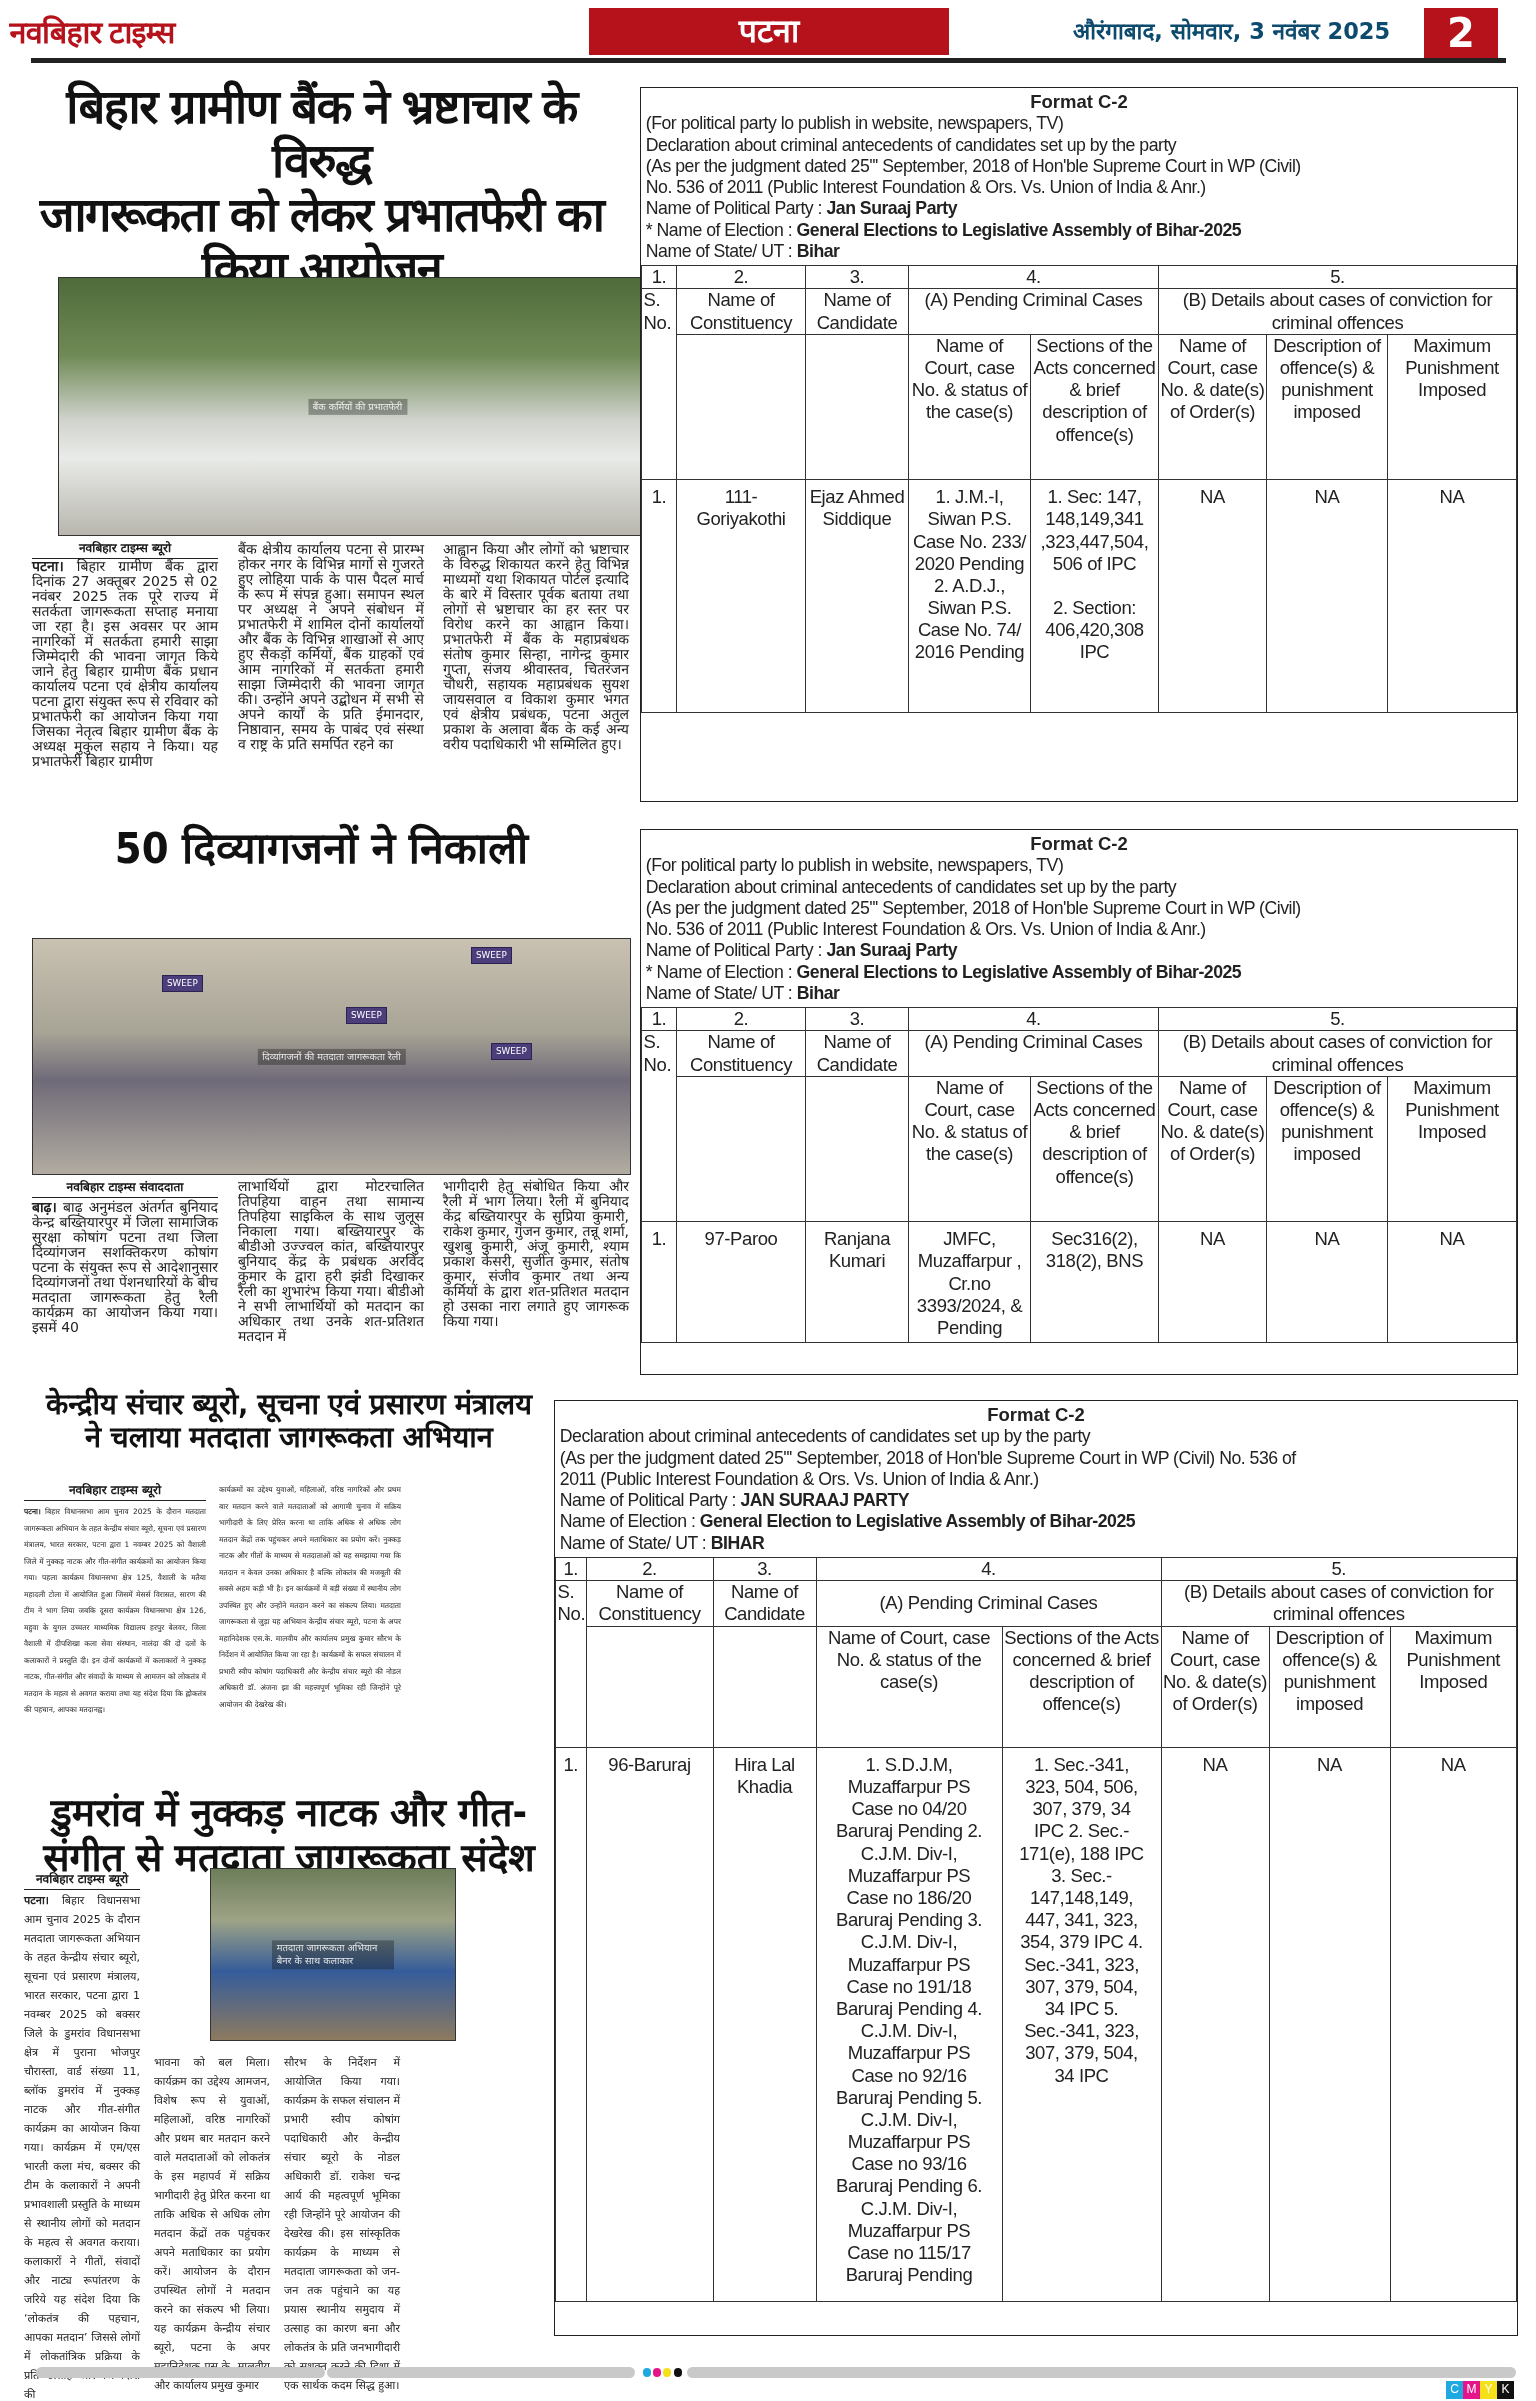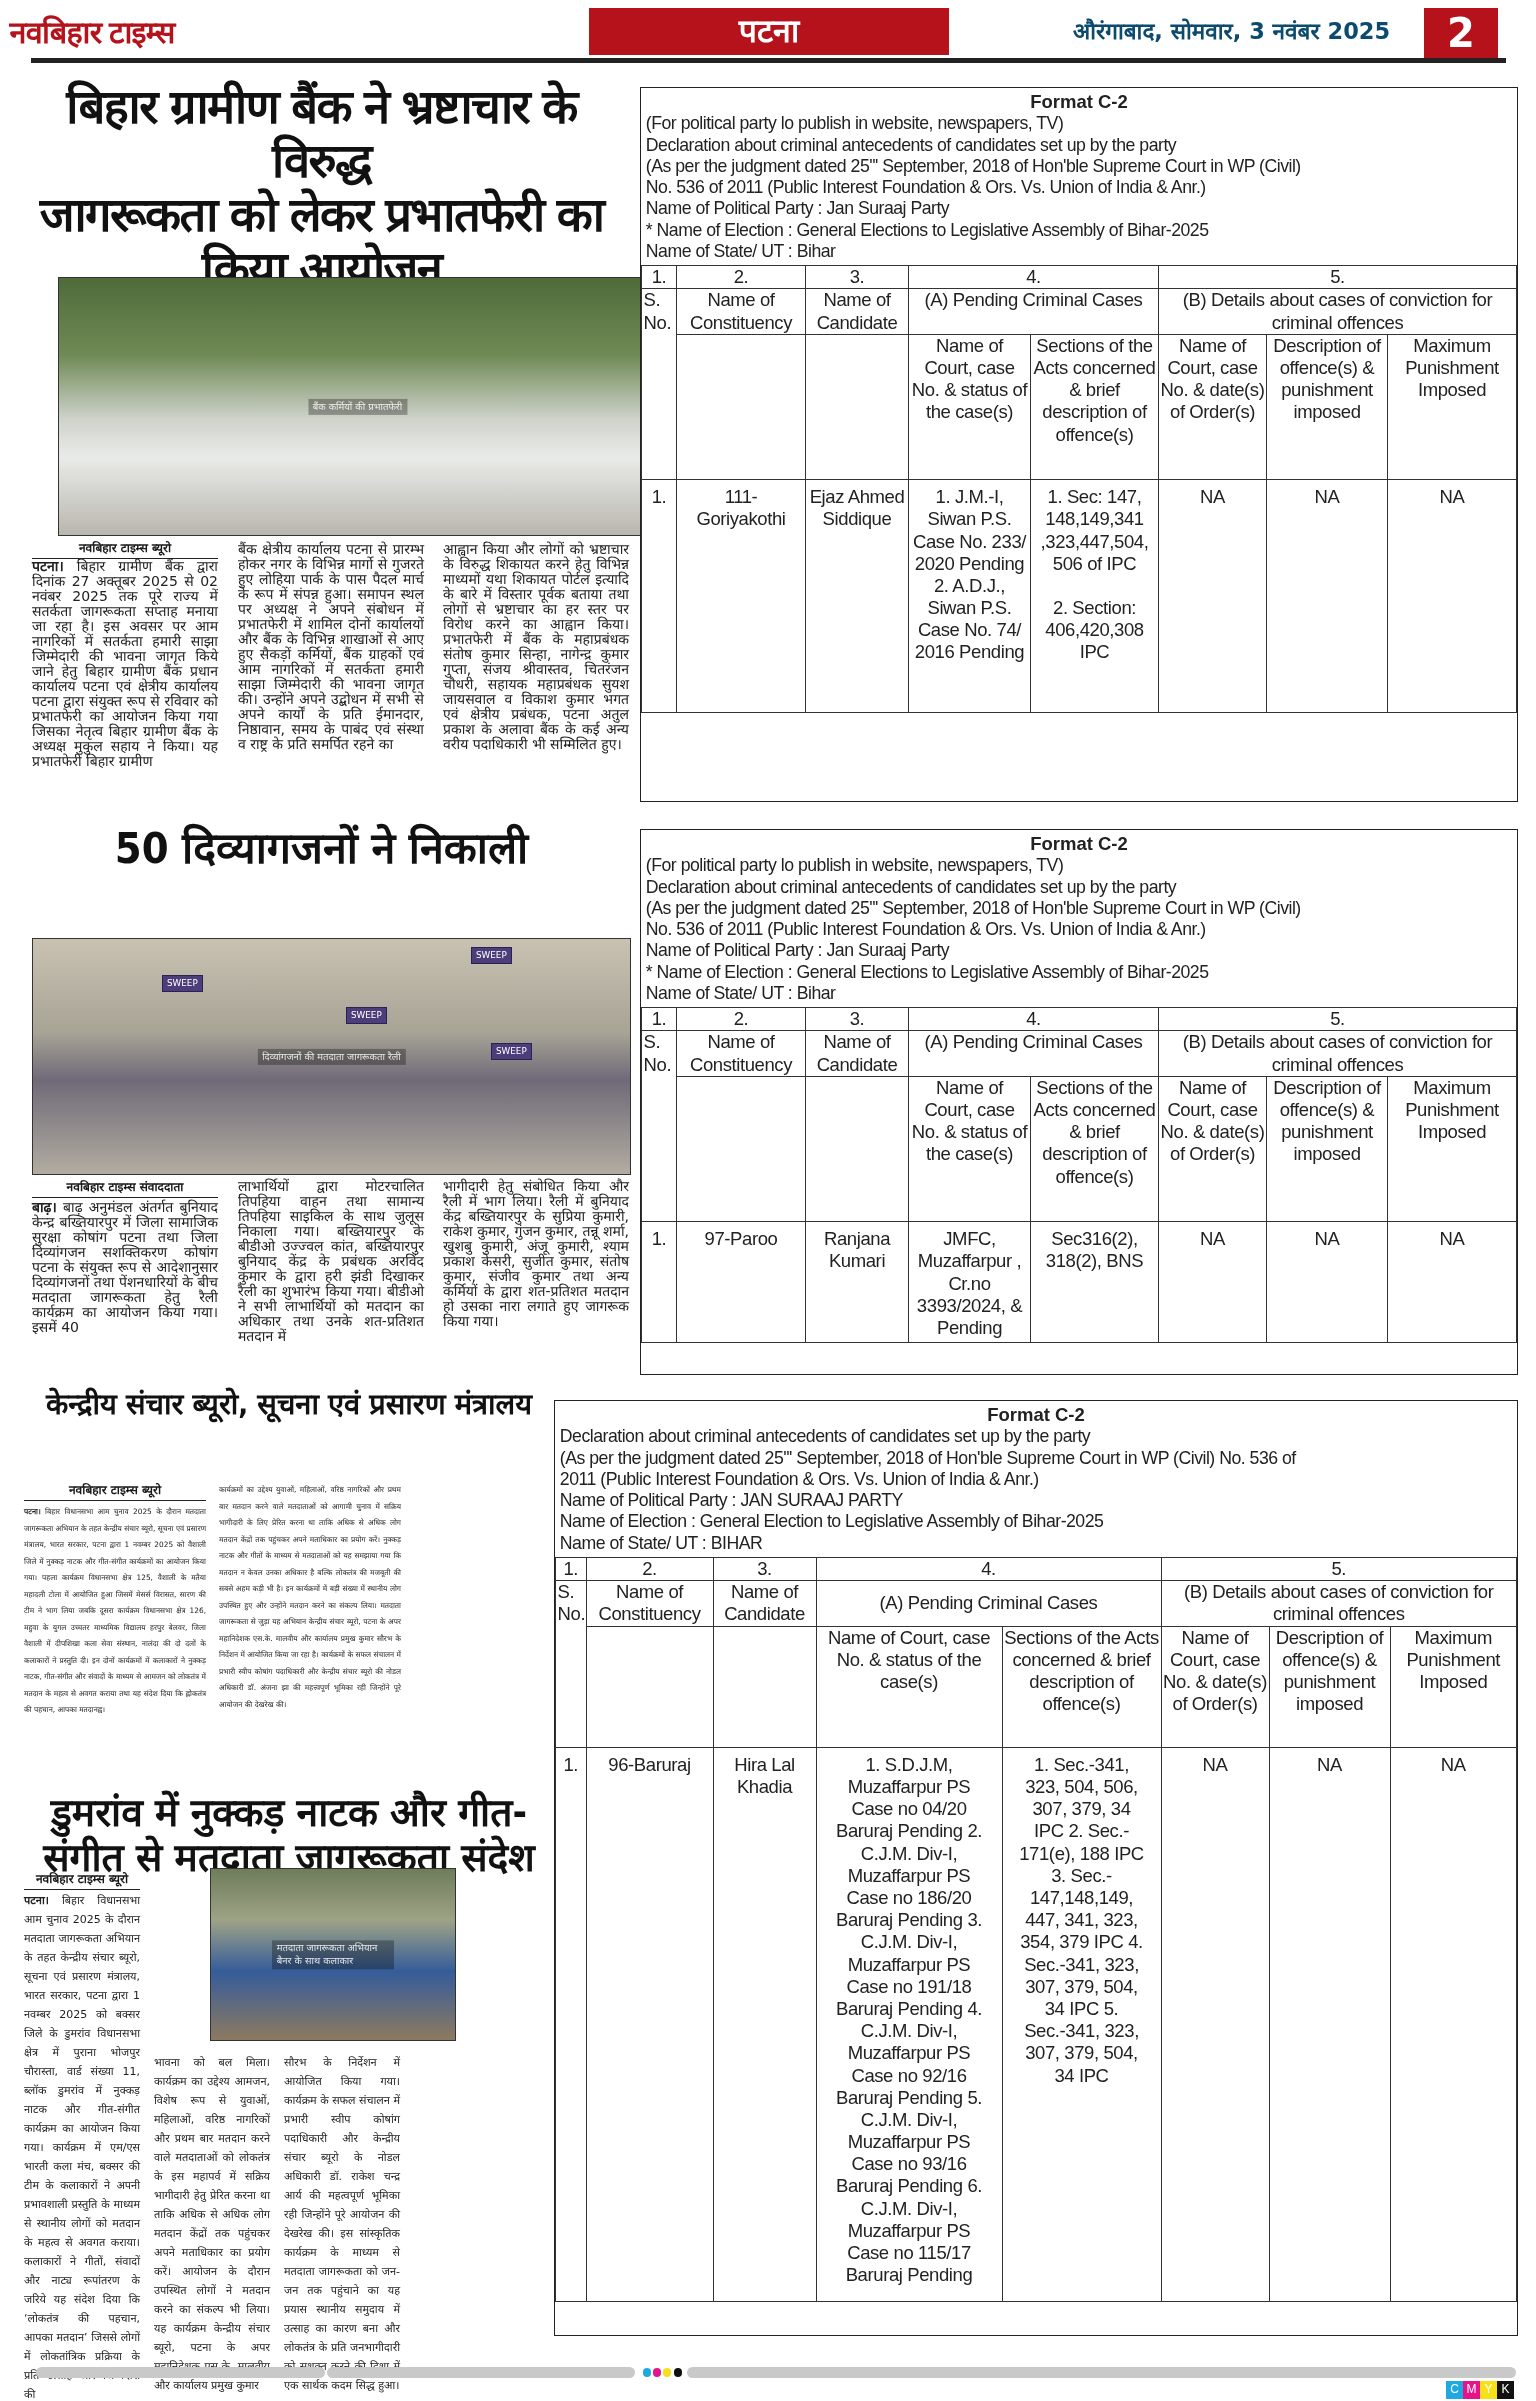--- a/index.html
+++ b/index.html
@@ -35,21 +35,21 @@
   
   .byline { position: absolute; font-size: 12px; font-weight: bold; text-align: center; border-bottom: 1.2px solid #222; padding-bottom: 1.6px; }
   .col { position: absolute; font-size: 11.6px; line-height: 17px; text-align: justify; color: #222; }
   .col b { font-weight: bold; }
   .col.small { font-size: 14px; line-height: 15px; }
 
   
   .fbox { position: absolute; border: 1.6px solid #222; font-family: "Liberation Sans", sans-serif; font-size: 18.5px; line-height: 1.2; color: #222; background: #fff; }
   .fbox .ftitle { text-align: center; font-weight: bold; font-size: 18.5px; margin-top: 3.2px; }
   .fbox .fline { padding-left: 4.8px; white-space: nowrap; letter-spacing: -0.5px; font-size: 17.7px; }
-  .fbox .fline b { font-weight: normal; }
+  .fbox .fline b { font-weight: bold; }
   .ftable { border-collapse: collapse; width: 100%; table-layout: fixed; margin-top: 3.2px; font-size: 18.5px; letter-spacing: -0.4px; }
   .ftable td { border: 0.8px solid #333; text-align: center; vertical-align: top; padding: 0 1.6px; line-height: 1.2; }
   .ftable td.left { text-align: left; }
   .ftable tr.num td { height: 22.5px; }
   .ftable tr.datarow td { padding-top: 6.4px; }
 
   
   .footer-strip { position: absolute; left: 36px; top: 2367px; width: 1480px; height: 11.2px; }
   .strip-seg { position: absolute; top: 0; height: 11.2px; background: #c9c9c9; border-radius: 5.6px; }
   .dot { position: absolute; top: 0.8px; width: 8px; height: 9.6px; border-radius: 4.8px; }
@@ -98,20 +98,21 @@
   <div class="col small" style="left:32px; top:1200px; width:186px; height:169px;">
     <b>बाढ़।</b> <span>बाढ़ अनुमंडल अंतर्गत बुनियाद केन्द्र बख्तियारपुर में जिला सामाजिक सुरक्षा कोषांग पटना तथा जिला दिव्यांगजन सशक्तिकरण कोषांग पटना के संयुक्त रूप से आदेशानुसार दिव्यांगजनों तथा पेंशनधारियों के बीच मतदाता जागरूकता हेतु रैली कार्यक्रम का आयोजन किया गया। इसमें 40</span>
   </div>
   <div class="col small" style="left:238px; top:1179px; width:186px; height:190px;">लाभार्थियों द्वारा मोटरचालित तिपहिया वाहन तथा सामान्य तिपहिया साइकिल के साथ जुलूस निकाला गया। बख्तियारपुर के बीडीओ उज्ज्वल कांत, बख्तियारपुर बुनियाद केंद्र के प्रबंधक अरविंद कुमार के द्वारा हरी झंडी दिखाकर रैली का शुभारंभ किया गया। बीडीओ ने सभी लाभार्थियों को मतदान का अधिकार तथा उनके शत-प्रतिशत मतदान में</div>
   <div class="col small" style="left:443px; top:1179px; width:186px; height:190px;">भागीदारी हेतु संबोधित किया और रैली में भाग लिया। रैली में बुनियाद केंद्र बख्तियारपुर के सुप्रिया कुमारी, राकेश कुमार, गुंजन कुमार, तन्नू शर्मा, खुशबु कुमारी, अंजू कुमारी, श्याम प्रकाश केसरी, सुजीत कुमार, संतोष कुमार, संजीव कुमार तथा अन्य कर्मियों के द्वारा शत-प्रतिशत मतदान हो उसका नारा लगाते हुए जागरूक किया गया।</div>
 </section>
 
 <section>
   <h1 class="headline hl3">
     <div>केन्द्रीय संचार ब्यूरो, सूचना एवं प्रसारण मंत्रालय</div>
+    <div>ने चलाया मतदाता जागरूकता अभियान</div>
   </h1>
   <div class="byline" style="left:24px; top:1481px; width:182px;">नवबिहार टाइम्स ब्यूरो</div>
   <div class="col" style="left:24px; top:1504px; width:182px; height:241px; font-size:7.4px; line-height:16.5px;">
     <b>पटना।</b> <span>बिहार विधानसभा आम चुनाव 2025 के दौरान मतदाता जागरूकता अभियान के तहत केन्द्रीय संचार ब्यूरो, सूचना एवं प्रसारण मंत्रालय, भारत सरकार, पटना द्वारा 1 नवम्बर 2025 को वैशाली जिले में नुक्कड़ नाटक और गीत-संगीत कार्यक्रमों का आयोजन किया गया। पहला कार्यक्रम विधानसभा क्षेत्र 125, वैशाली के मतैया महादली टोला में आयोजित हुआ जिसमें मेसर्स विरासत, सारण की टीम ने भाग लिया जबकि दूसरा कार्यक्रम विधानसभा क्षेत्र 126, महुवा के युगल उच्चतर माध्यमिक विद्यालय हरपुर बेलवर, जिला वैशाली में दीपशिखा कला सेवा संस्थान, नालंदा की दो दलों के कलाकारों ने प्रस्तुति दी। इन दोनों कार्यक्रमों में कलाकारों ने नुक्कड़ नाटक, गीत-संगीत और संवादों के माध्यम से आमजन को लोकतंत्र में मतदान के महत्व से अवगत कराया तथा यह संदेश दिया कि ह्लोकतंत्र की पहचान, आपका मतदानह्व।</span>
   </div>
   <div class="col" style="left:219px; top:1482px; width:182px; height:261px; font-size:7.4px; line-height:16.5px;">कार्यक्रमों का उद्देश्य युवाओं, महिलाओं, वरिष्ठ नागरिकों और प्रथम बार मतदान करने वाले मतदाताओं को आगामी चुनाव में सक्रिय भागीदारी के लिए प्रेरित करना था ताकि अधिक से अधिक लोग मतदान केंद्रों तक पहुंचकर अपने मताधिकार का प्रयोग करें। नुक्कड़ नाटक और गीतों के माध्यम से मतदाताओं को यह समझाया गया कि मतदान न केवल उनका अधिकार है बल्कि लोकतंत्र की मजबूती की सबसे अहम कड़ी भी है। इन कार्यक्रमों में बड़ी संख्या में स्थानीय लोग उपस्थित हुए और उन्होंने मतदान करने का संकल्प लिया। मतदाता जागरूकता से जुड़ा यह अभियान केन्द्रीय संचार ब्यूरो, पटना के अपर महानिदेशक एस.के. मालवीय और कार्यालय प्रमुख कुमार सौरभ के निर्देशन में आयोजित किया जा रहा है। कार्यक्रमों के सफल संचालन में प्रभारी स्वीप कोषांग पदाधिकारी और केन्द्रीय संचार ब्यूरो की नोडल अधिकारी डॉ. अंजना झा की महत्त्वपूर्ण भूमिका रही जिन्होंने पूरे आयोजन की देखरेख की।</div>
 </section>
 
 <section>
   <h1 class="headline hl4">

